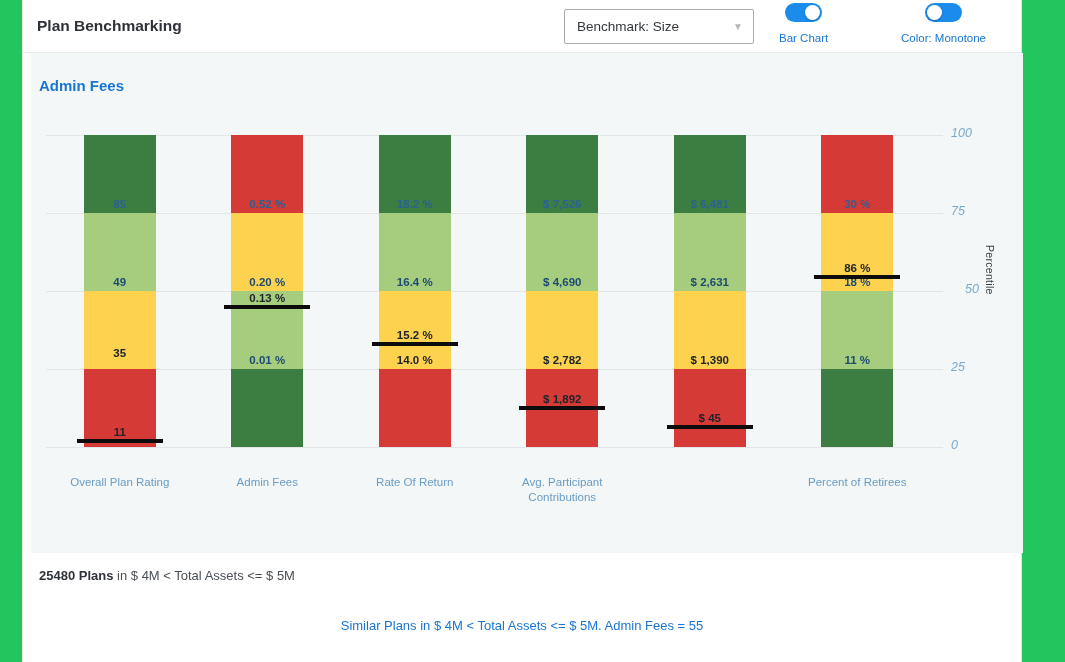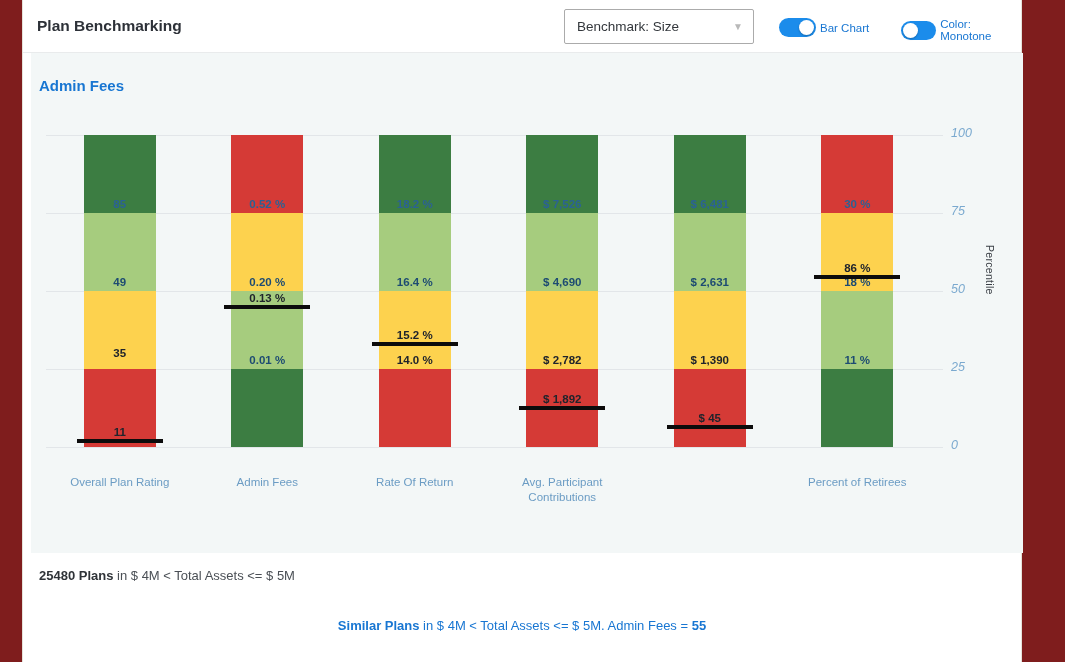--- a/index.html
+++ b/index.html
@@ -1,28 +1,28 @@
 <!DOCTYPE html>
 <html style="--accent-blue: #1876d2; --toggle-track: #1b8ceb; --axis-text: #7aa9cf; --category-text: #6b9cc4;"><head>
 <meta charset="utf-8">
 <style>
   * { margin:0; padding:0; box-sizing:border-box; }
   html,body { font-family:"Liberation Sans", sans-serif; }
-  .page { position:relative; width:1065px; height:662px; background:#7f1d1d; overflow:hidden; }
+  .page { position:relative; width:1065px; height:662px; background:#22c55e; overflow:hidden; }
   .card { position:absolute; left:22px; top:0; width:1000px; height:662px; background:#ffffff;
           border-left:1px solid #e5e3da; border-right:1px solid #e5e3da; }
   
   .header { position:relative; height:53px; background:#fff; border-bottom:1px solid #e9ebec; }
   .title { position:absolute; left:14px; top:17px; font-size:15.5px; font-weight:700; color:#2d3138; }
   .select { position:absolute; left:541px; top:9px; width:190px; height:35px; background:#fff;
             border:1px solid #ababab; border-radius:2px; display:flex; align-items:center;
             padding:0 10px 0 12px; cursor:pointer; }
   .select .val { flex:1; font-size:13.5px; color:#33373c; }
   .select .chev { font-size:10px; color:#b9b9b9; }
-  .toggle-group { position:absolute; top:18px; display:flex; align-items:center; gap:4px; }
+  .toggle-group { position:absolute; top:3px; display:flex; align-items:center; gap:10px;flex-direction:column; }
   .tg1 { left:756px; } .tg2 { left:878px; }
   .switch { position:relative; width:37px; height:19px; border-radius:10px; background:var(--toggle-track,#1b8ceb);
             display:inline-block; cursor:pointer; }
   .switch .knob { position:absolute; top:2px; width:15px; height:15px; border-radius:50%;
                   background:#fff; box-shadow:0 1px 2px rgba(0,0,0,.25); }
   .switch.on .knob { right:2px; }
   .switch.off .knob { left:2px; }
   .tlabel { font-size:11.5px; color:var(--accent-blue,#1876d2); }
   
   .panel { position:absolute; left:8px; top:53px; width:992px; height:500px; background:#f3f7f7; }
@@ -37,21 +37,21 @@
   .cat { position:absolute; top:340px; text-align:center; font-size:11.5px;
          color:var(--category-text,#6b9cc4); line-height:1.3; z-index:2; }
   .cat div { max-width:118px; margin:0 auto; }
   .axis-title { position:absolute; left:938px; top:110px; writing-mode:vertical-rl;
                 font-size:10.5px; color:#3a3f45; letter-spacing:.3px; }
   
   .plans-line { position:absolute; left:16px; top:568px; font-size:13px; color:#4a4f55; }
   .plans-line .bold { font-weight:700; color:#2f3338; }
   .similar-line { position:absolute; left:0; top:618px; width:100%; text-align:center;
                   font-size:13px; color:var(--accent-blue,#1876d2); }
-  .similar-line .bold { font-weight:700; }
+  .similar-line .bold { font-weight:400; }
 </style>
 </head>
 <body>
 
 <div class="page">
   <div class="card">
 
     <div class="header">
       <div class="title">Plan Benchmarking</div>
       <div class="select">
@@ -74,21 +74,21 @@
 
     <div class="panel">
       <div class="section-title">Admin Fees</div>
       <div class="plot">
         <div class="axis-title">Percentile</div>
       <div class="gridline" style="top: -0.5px;"></div>
           <div class="ytick" style="top: -9px;">100</div>
           <div class="gridline" style="top: 77.5px;"></div>
           <div class="ytick" style="top: 69px;">75</div>
           <div class="gridline" style="top: 155.5px;"></div>
-          <div class="ytick" style="top: 147px;">50</div>
+          <div class="ytick" style="top: 147px; margin-left: 14px;">50</div>
           <div class="gridline" style="top: 233.5px;"></div>
           <div class="ytick" style="top: 225px;">25</div>
           <div class="gridline" style="top: 311.5px;"></div>
           <div class="ytick" style="top: 303px;">0</div>
           <div class="seg" style="left: 37.75px; width: 72px; top: 0px; height: 78px; background: rgb(60, 125, 66);"></div>
           <div class="seg" style="left: 37.75px; width: 72px; top: 78px; height: 78px; background: rgb(166, 204, 126);"></div>
           <div class="seg" style="left: 37.75px; width: 72px; top: 156px; height: 78px; background: rgb(253, 210, 78);"></div>
           <div class="seg" style="left: 37.75px; width: 72px; top: 234px; height: 78px; background: rgb(213, 58, 54);"></div>
           <div class="blabel" style="left: 13.75px; bottom: 237px; color: rgb(43, 98, 148);">85</div>
           <div class="blabel" style="left: 13.75px; bottom: 159px; color: rgb(29, 75, 114);">49</div>

